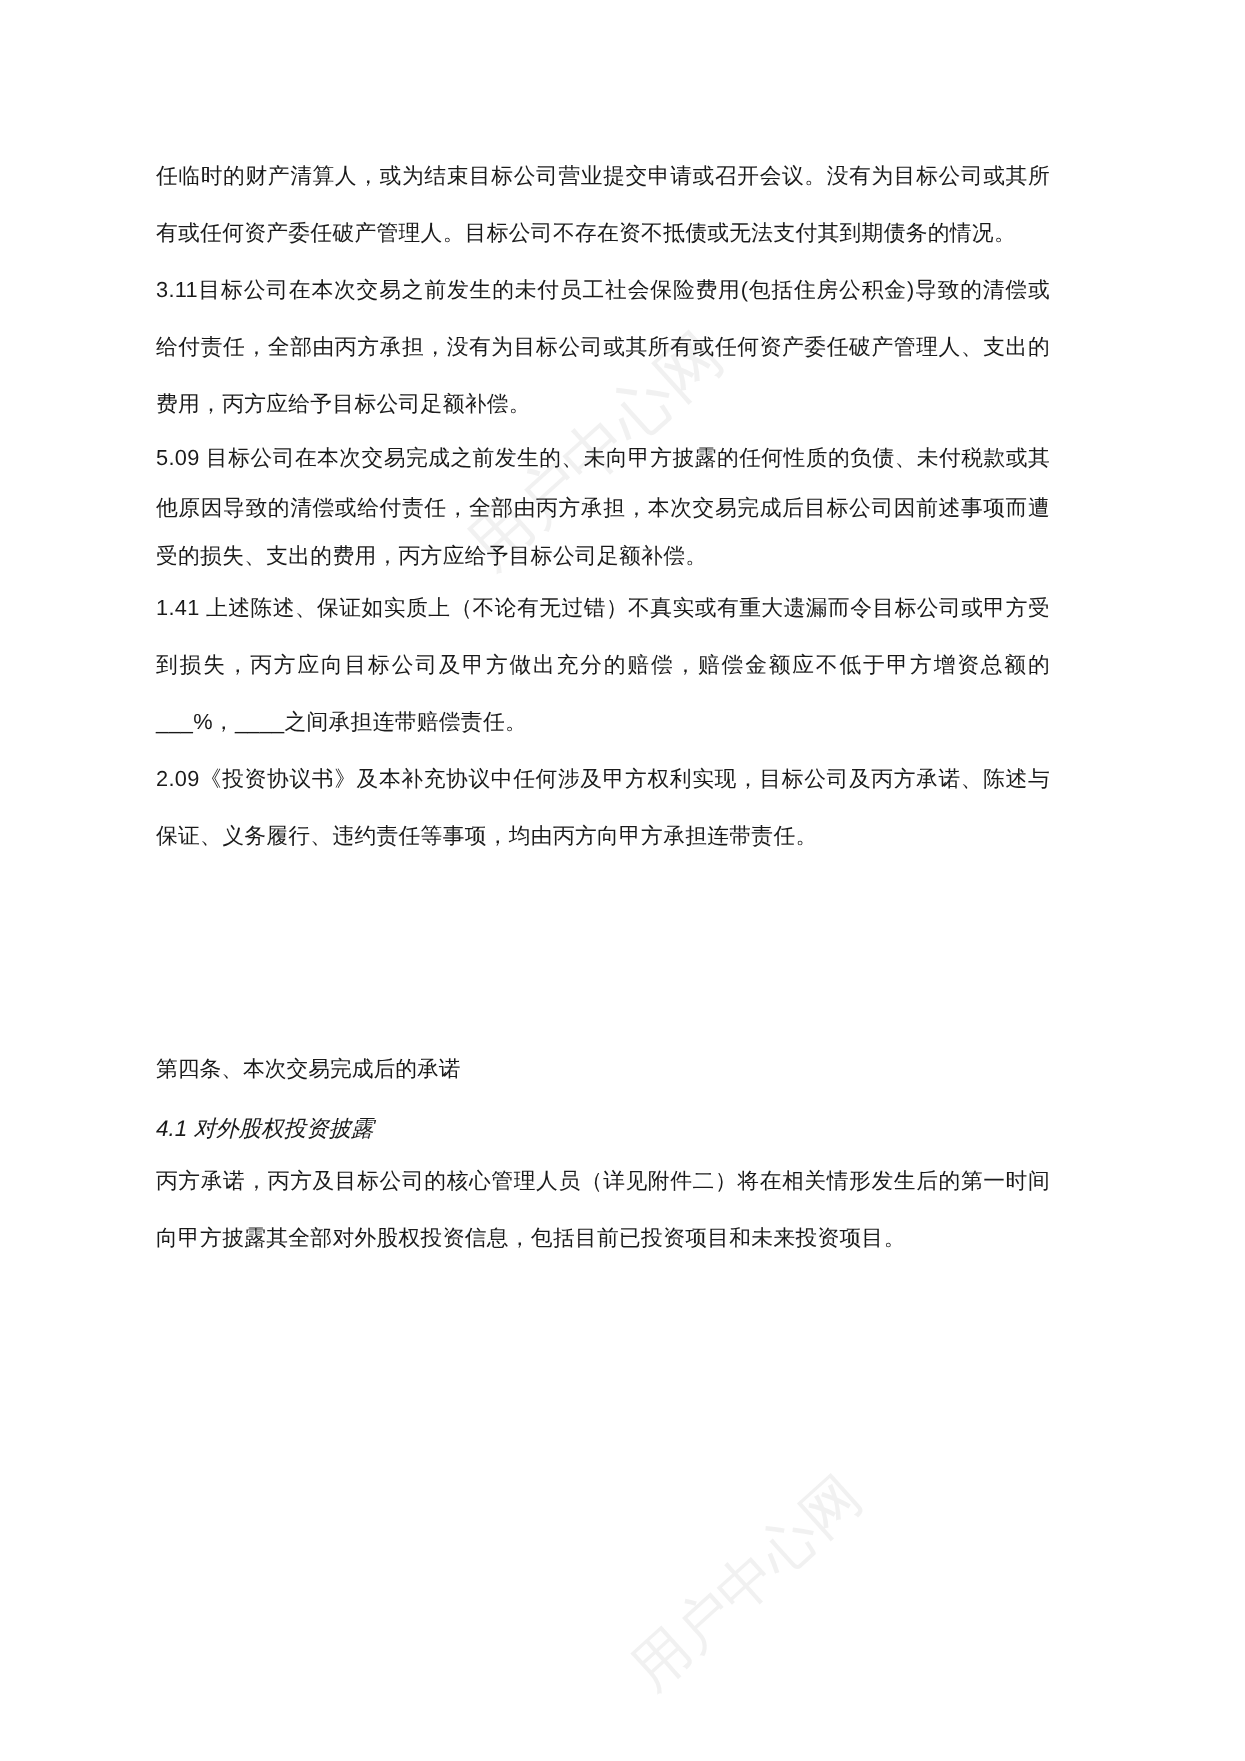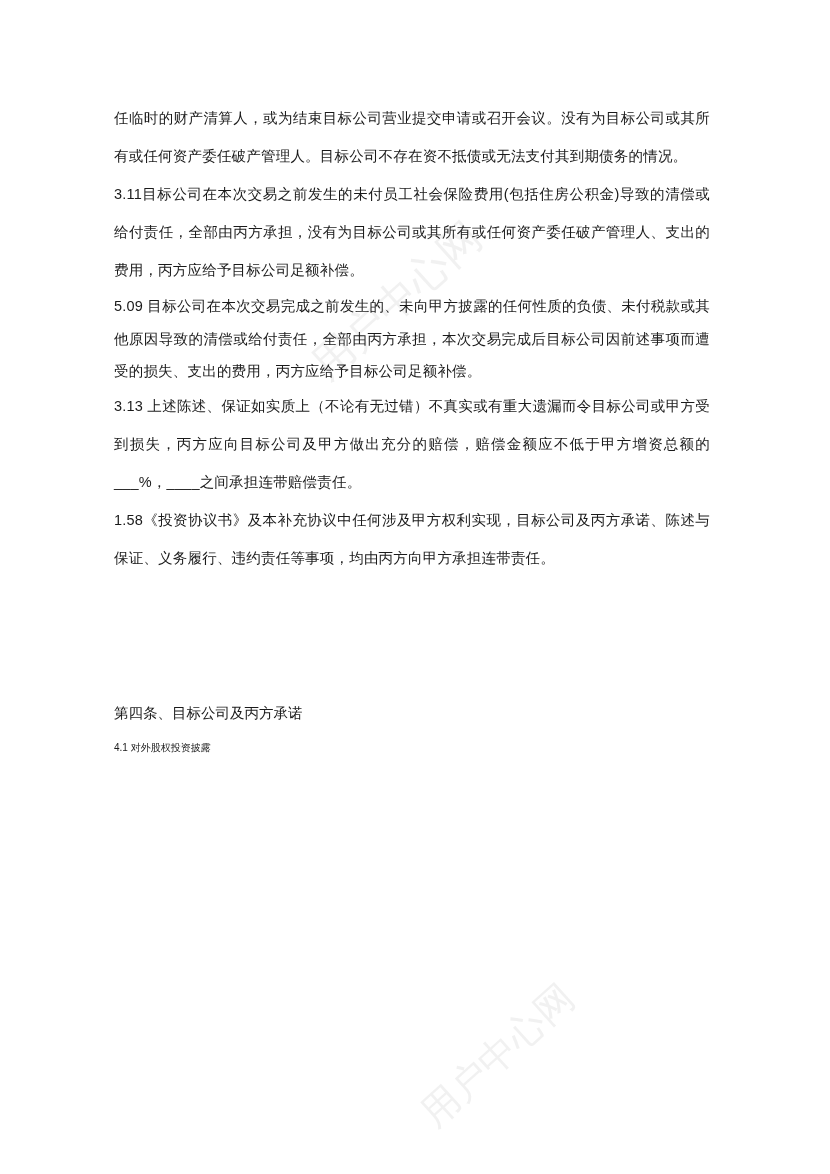--- a/index.html
+++ b/index.html
@@ -13,21 +13,21 @@
   .page {
     position: relative;
     width: 830px;
     height: 1174px;
     margin: 0 auto;
     background: #ffffff;
     overflow: hidden;
   }
   .content {
     position: absolute;
-    left: 114px;
+    left: 104px;
     top: 100px;
     width: 596px;
   }
   .para {
     font-size: 14.5px;
     color: #1a1a1a;
     line-height: 2.62;
     text-align: justify;
     margin: 0 0 0 0;
     letter-spacing: 0.2px;
@@ -41,24 +41,25 @@
   .spacer-sm {
     height: 6px;
   }
   .heading {
     font-size: 14.5px;
     color: #1a1a1a;
     line-height: 2.2;
     margin: 0;
   }
   .sub {
-    font-size: 10px;
+    font-size: 15px;
     color: #1a1a1a;
     line-height: 2.3;
     margin: 0;
+    font-style: italic;
   }
   .watermark {
     position: absolute;
     color: rgba(120,120,120,0.10);
     font-size: 42px;
     font-family: "DejaVu Sans", sans-serif;
     white-space: nowrap;
     pointer-events: none;
     user-select: none;
   }
@@ -85,27 +86,28 @@
   <div class="watermark wm2">用户中心网</div>
 
   <div class="content">
 
     <p class="para">任临时的财产清算人，或为结束目标公司营业提交申请或召开会议。没有为目标公司或其所有或任何资产委任破产管理人。目标公司不存在资不抵债或无法支付其到期债务的情况。</p>
 
     <p class="para">3.11目标公司在本次交易之前发生的未付员工社会保险费用(包括住房公积金)导致的清偿或给付责任，全部由丙方承担，没有为目标公司或其所有或任何资产委任破产管理人、支出的费用，丙方应给予目标公司足额补偿。</p>
 
     <p class="para tight">5.09  目标公司在本次交易完成之前发生的、未向甲方披露的任何性质的负债、未付税款或其他原因导致的清偿或给付责任，全部由丙方承担，本次交易完成后目标公司因前述事项而遭受的损失、支出的费用，丙方应给予目标公司足额补偿。</p>
 
-    <p class="para">3.13  上述陈述、保证如实质上（不论有无过错）不真实或有重大遗漏而令目标公司或甲方受到损失，丙方应向目标公司及甲方做出充分的赔偿，赔偿金额应不低于甲方增资总额的___%，____之间承担连带赔偿责任。</p>
+    <p class="para">1.41  上述陈述、保证如实质上（不论有无过错）不真实或有重大遗漏而令目标公司或甲方受到损失，丙方应向目标公司及甲方做出充分的赔偿，赔偿金额应不低于甲方增资总额的___%，____之间承担连带赔偿责任。</p>
 
-    <p class="para">1.58《投资协议书》及本补充协议中任何涉及甲方权利实现，目标公司及丙方承诺、陈述与保证、义务履行、违约责任等事项，均由丙方向甲方承担连带责任。</p>
+    <p class="para">2.09《投资协议书》及本补充协议中任何涉及甲方权利实现，目标公司及丙方承诺、陈述与保证、义务履行、违约责任等事项，均由丙方向甲方承担连带责任。</p>
 
     <div class="spacer-lg"></div>
 
-    <p class="heading">第四条、目标公司及丙方承诺</p>
+    <p class="heading">第四条、本次交易完成后的承诺</p>
 
     <div class="spacer-sm"></div>
 
     <p class="sub">4.1 对外股权投资披露</p>
 
+    <p class="para">丙方承诺，丙方及目标公司的核心管理人员（详见附件二）将在相关情形发生后的第一时间向甲方披露其全部对外股权投资信息，包括目前已投资项目和未来投资项目。</p>
 
   </div>
 </div>
 
 </body></html>

